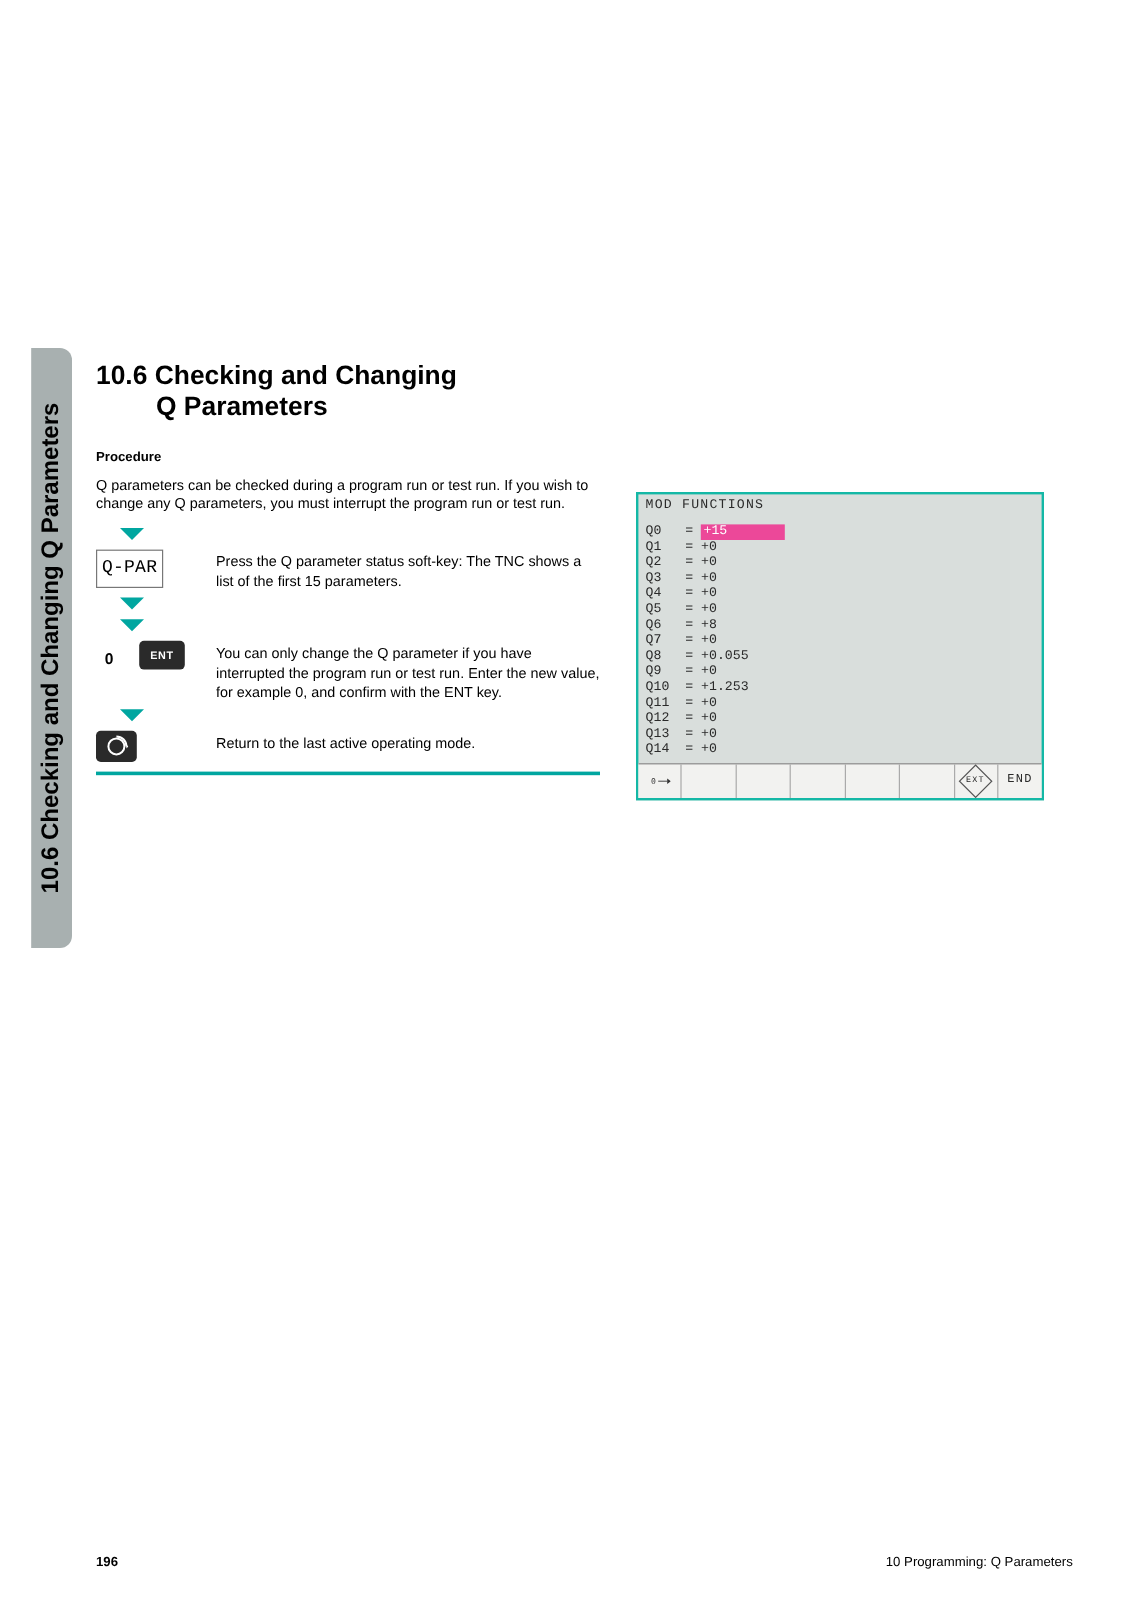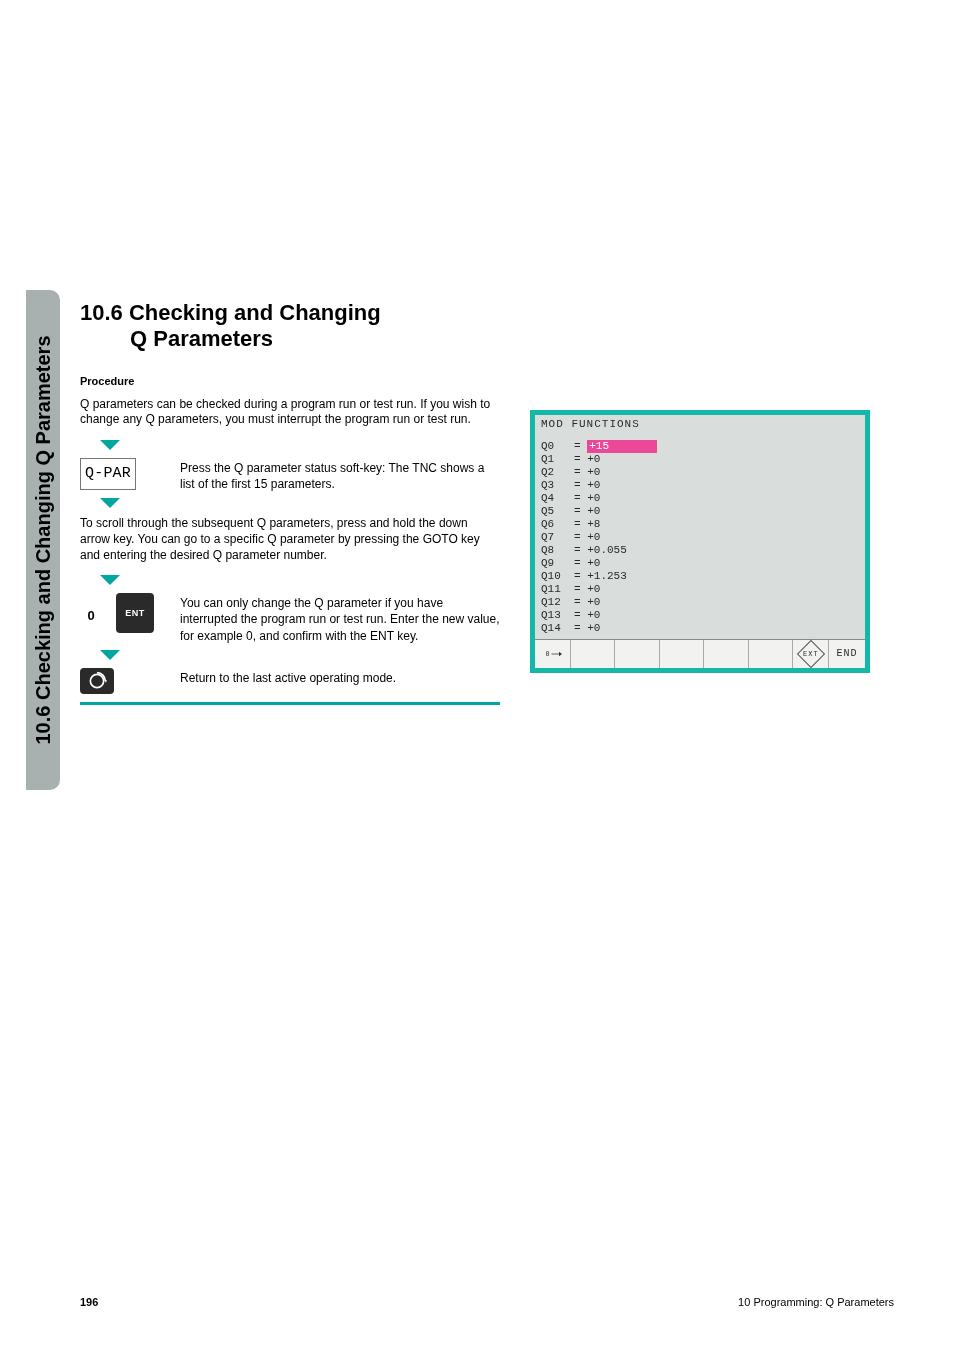--- a/index.html
+++ b/index.html
@@ -49,41 +49,41 @@
     width: 34px; height: 26px; background:#2a2a2a; border-radius:4px; display:flex; align-items:center; justify-content:center;
   }
   .mod-key svg { width: 20px; height: 20px; }
 
   .qpar-key {
     width: 56px; height: 32px; border:1px solid #777; background:#fff; display:flex; align-items:center; justify-content:center;
     font-family: "Courier New", monospace; font-size: 15px; letter-spacing: 0.2px;
   }
 
   .ent-key {
-    width: 38px; height: 40px; background:#2a2a2a; color:#fff; border-radius:4px;
+    width: 38px; height: 24px; background:#2a2a2a; color:#fff; border-radius:4px;
     display:flex; align-items:center; justify-content:center; font-size:9px; font-weight:bold; letter-spacing:0.5px;
     margin-left: 6px;
   }
   .zero-label { font-weight: bold; font-size: 13px; display:flex; align-items:center; justify-content:center; width: 22px; padding-top:4px;}
 
   .arrow-wedge {
     width: 0; height: 0;
     border-left: 10px solid transparent;
     border-right: 10px solid transparent;
     border-top: 10px solid #00a6a0;
     margin: 6px 0 8px 20px;
   }
   .hr-green { height: 3px; background:#00a6a0; margin: 8px 0 12px 0; }
 
   
   .screen {
     position: absolute;
     left: 530px; top: 410px;
     width: 340px;
-    border: 5px solid #14b8a6;
+    border: 2px solid #14b8a6;
     background: #d9dedc;
     font-family: "Courier New", monospace;
     font-size: 11px;
     color: #2a2a2a;
   }
   .screen-header { padding: 3px 6px 10px 6px; letter-spacing: 1px; }
   .screen-body { padding: 0 6px 4px 6px; line-height: 1.18; }
   .q-row { white-space: pre; }
   .q-val-hl { background:#ec4899; color:#fff; padding: 0 2px; display:inline-block; min-width: 70px;}
   .screen-softkeys {
@@ -128,21 +128,20 @@
     <div class="arrow-wedge"></div>
 
     <div class="step-row">
       <div class="step-icon-col">
         <div class="qpar-key">Q-PAR</div>
       </div>
       <div class="step-text">Press the Q parameter status soft-key: The TNC shows a list of the first 15 parameters.</div>
     </div>
     <div class="arrow-wedge"></div>
 
-    <div class="para">To scroll through the subsequent Q parameters, press and hold the down arrow key. You can go to a specific Q parameter by pressing the GOTO key and entering the desired Q parameter number.</div>
 
     <div class="arrow-wedge"></div>
 
     <div class="step-row">
       <div class="step-icon-col" style="align-items:center;">
         <div class="zero-label">0</div>
         <div class="ent-key">ENT</div>
       </div>
       <div class="step-text">You can only change the Q parameter if you have interrupted the program run or test run. Enter the new value, for example 0, and confirm with the ENT key.</div>
     </div>

